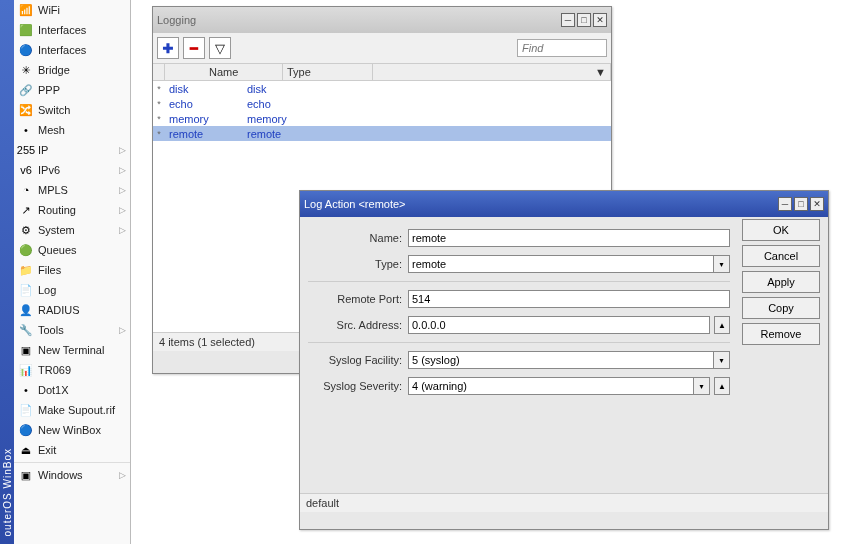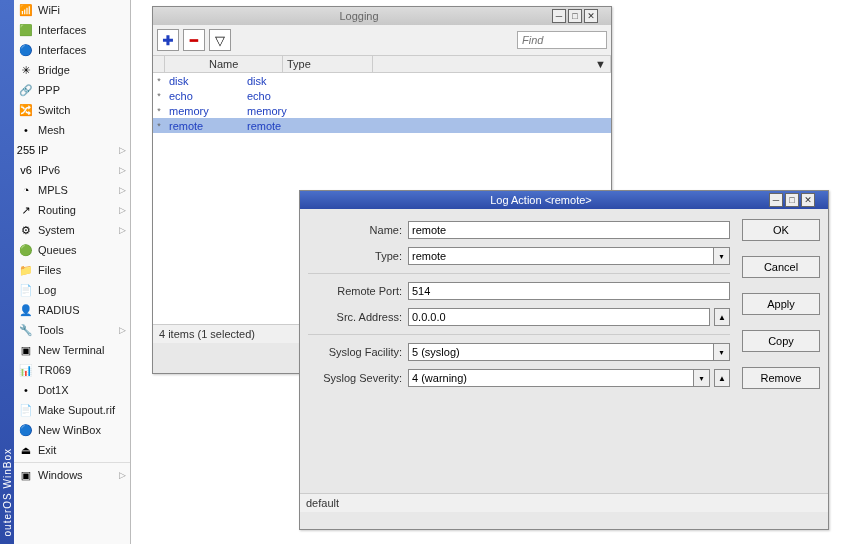--- a/index.html
+++ b/index.html
@@ -9,21 +9,21 @@
 .vbar span { position: absolute; bottom: 8px; left: 2px; writing-mode: vertical-rl; transform: rotate(180deg); font-size: 10px; letter-spacing: 1px; }
 
 .sidebar { position: absolute; left: 14px; top: 0; width: 117px; height: 544px; border-right: 1px solid #bbb; background: #f9f9f9; }
 .sidebar .item { display: flex; align-items: center; height: 20px; padding: 0 4px; cursor: pointer; }
 .sidebar .ic { width: 16px; height: 16px; display: flex; align-items: center; justify-content: center; font-size: 11px; margin-right: 4px; }
 .sidebar .lbl { flex: 1; color: #222; }
 .sidebar .arrow { color: #999; font-size: 9px; }
 .sidebar .sep { height: 1px; background: #ddd; margin: 2px 0; }
 
 .win { position: absolute; background: #e8e8e8; border: 1px solid #888; box-shadow: 1px 1px 2px rgba(0,0,0,0.2); }
-.titlebar { height: 18px; background: linear-gradient(#dcdcdc,#c8c8c8); display: flex; align-items: center; padding: 0 13px; text-align: center; }
+.titlebar { height: 26px; background: linear-gradient(#dcdcdc,#c8c8c8); display: flex; align-items: center; padding: 0 4px; }
 .titlebar.active { background: linear-gradient(#4a6fc9,#2d4ba8); color: #fff; }
 .titlebar .t { flex: 1; font-size: 11px; color: #666; }
 .titlebar.active .t { color: #fff; }
 .titlebar .btns { display: flex; gap: 2px; }
 .tbtn { width: 14px; height: 14px; border: 1px solid #666; background: #eee; display: flex; align-items: center; justify-content: center; font-size: 9px; color: #333; cursor: pointer; }
 
 .tabs { display: flex; background: #e8e8e8; padding: 4px 4px 0 4px; border-bottom: 1px solid #aaa; }
 .tab { padding: 3px 10px; border: 1px solid #aaa; border-bottom: none; background: #ddd; margin-right: 2px; cursor: pointer; border-radius: 3px 3px 0 0; }
 .tab.active { background: #f5f5f5; position: relative; top: 1px; }
 
@@ -50,21 +50,21 @@
 .form { padding: 8px; }
 .frow { display: flex; align-items: center; height: 26px; justify-content: space-between; }
 .frow label { width: 100px; text-align: right; padding-right: 6px; color: #333; }
 .frow label.req { color: #c00; }
 .frow input[type=text], .frow .sel { flex: 1; height: 18px; border: 1px solid #888; background: #fff; padding: 0 3px; }
 .frow .sel { display: flex; align-items: center; }
 .selbtn { width: 16px; height: 18px; border: 1px solid #888; border-left: none; background: #eee; display: flex; align-items: center; justify-content: center; font-size: 8px; cursor: pointer; }
 .tributn { width: 16px; height: 18px; border: 1px solid #888; background: #eee; margin-left: 4px; display: flex; align-items: center; justify-content: center; font-size: 8px; cursor: pointer; }
 .frow input[type=checkbox] { margin-right: 4px; }
 
-.sidebuttons { position: absolute; right: 8px; top: 28px; width: 78px; display: flex; flex-direction: column; gap: 15px; }
+.sidebuttons { position: absolute; right: 8px; top: 28px; width: 78px; display: flex; flex-direction: column; gap: 4px; }
 .sbtn { height: 22px; border: 1px solid #888; background: #f0f0f0; cursor: pointer; }
 
 .hr { height: 1px; background: #ccc; margin: 4px 0; }
 
 </style>
 </head>
 <body>
 
 <div class="vbar">
     <span>outerOS WinBox</span>

